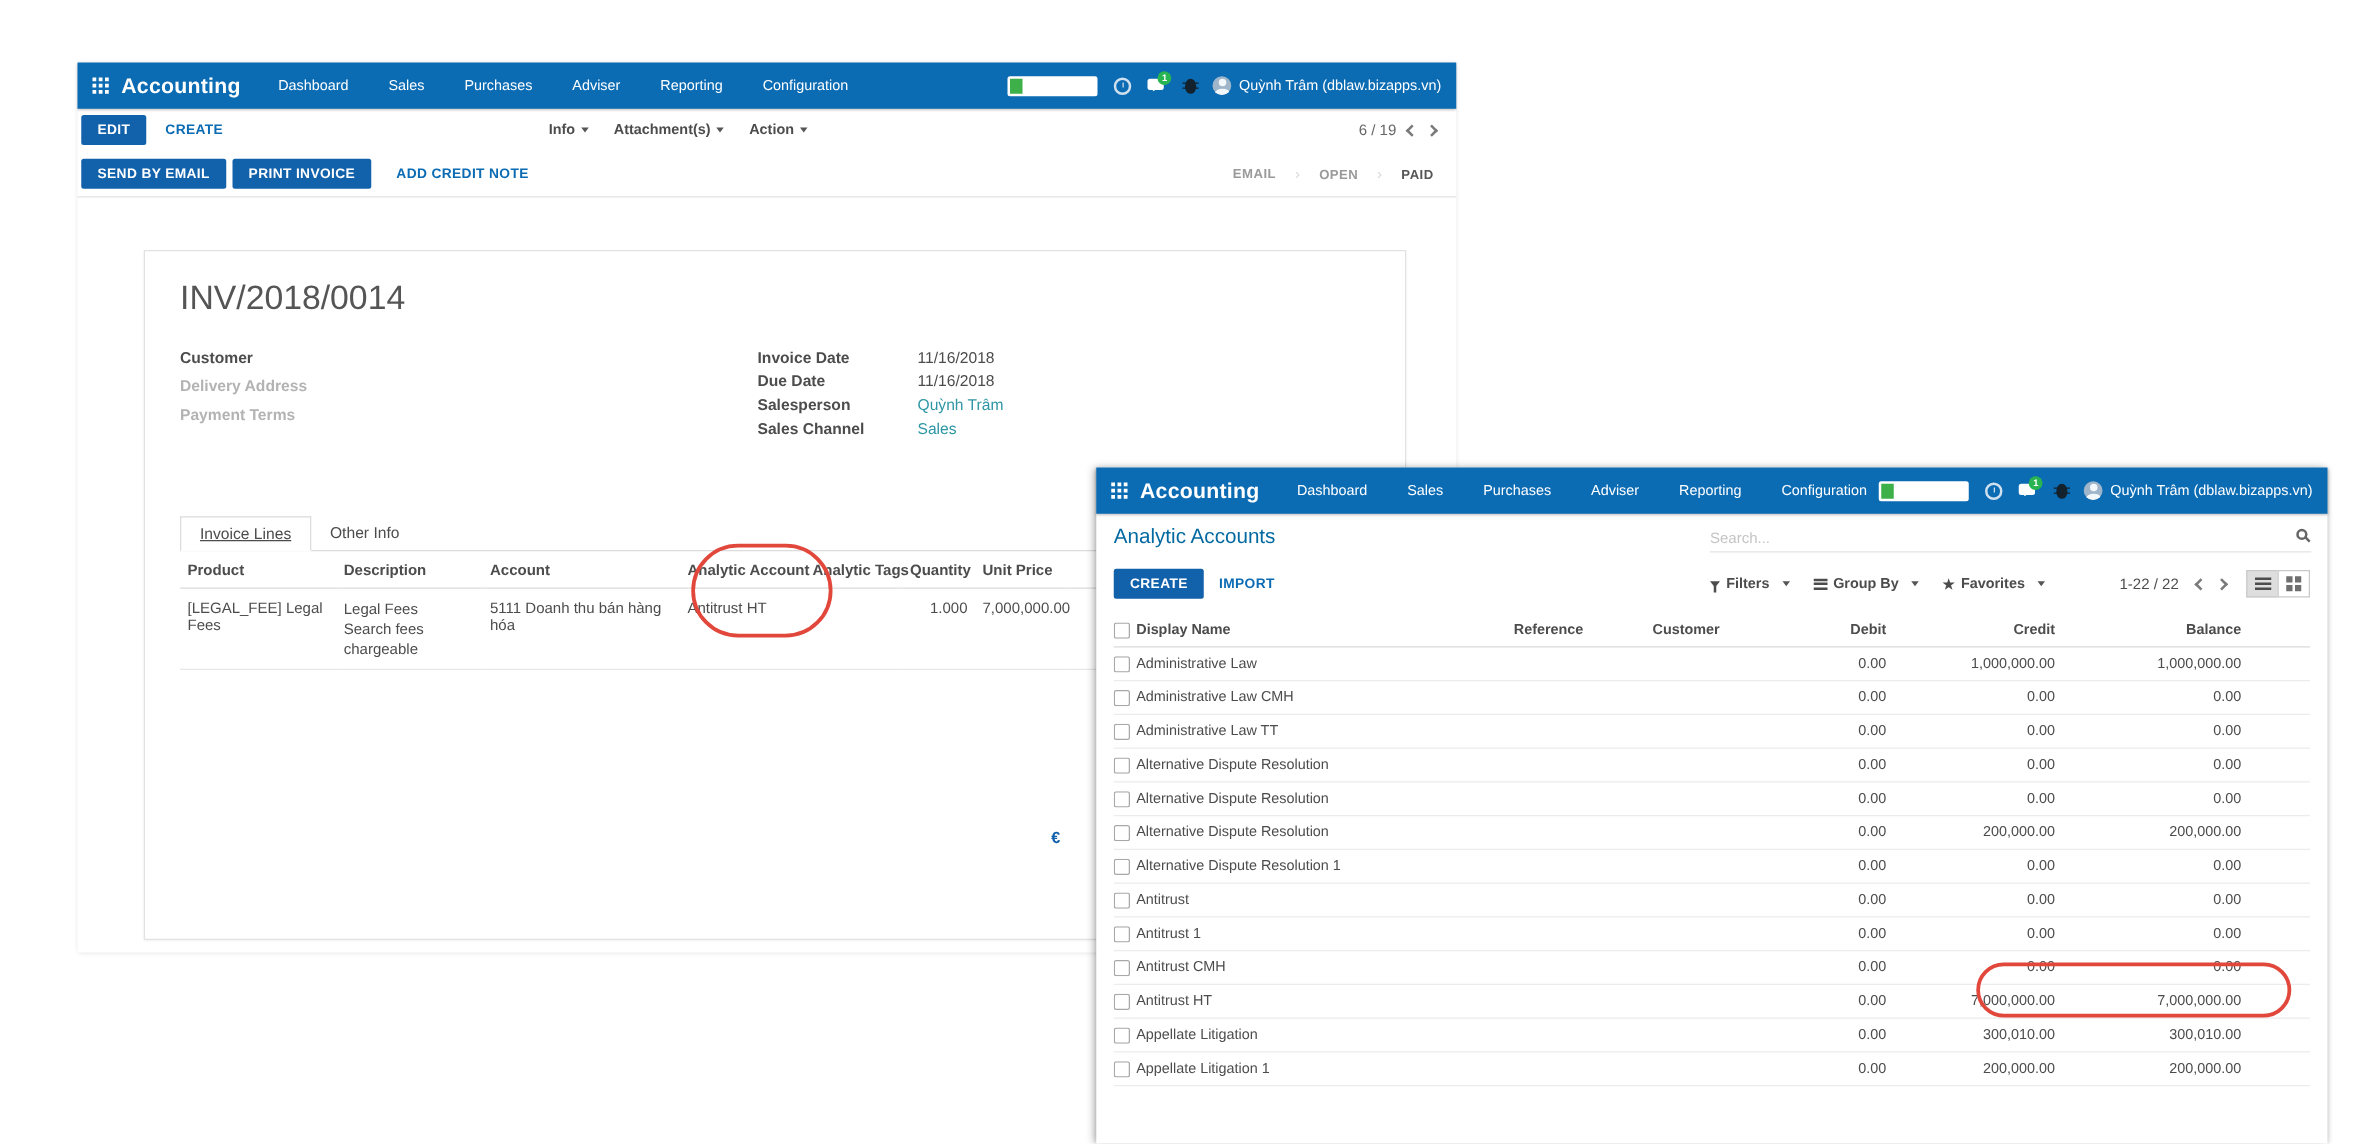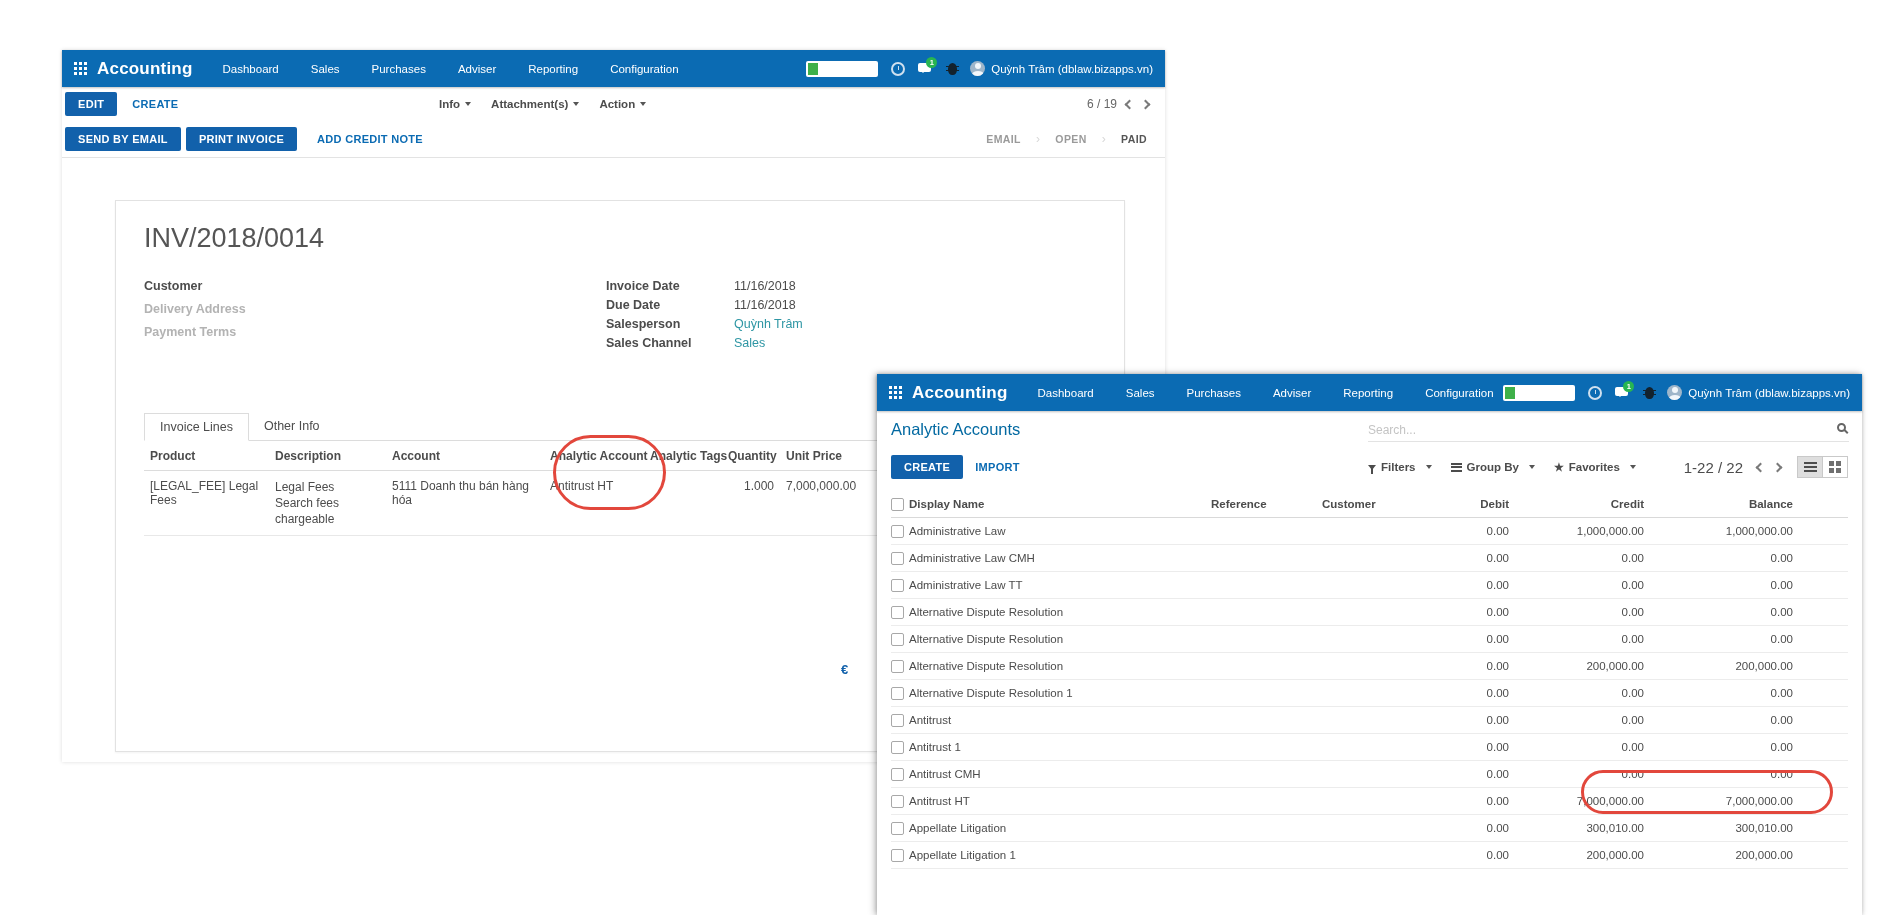--- a/index.html
+++ b/index.html
@@ -69,21 +69,21 @@
   .flabel { font-weight:700; color:#4c4c4c; }
   .flabel.muted { color:#b3b3b3; font-weight:700; }
   .teal-link { color:#2e96a4; cursor:pointer; }
   .addr { line-height:18px; color:#4c4c4c; }
   .info-left .row2 { margin-top:9px; grid-column:1 / 3; }
   .info-right { position:absolute; left:490px; top:78px; display:grid; grid-template-columns:128px 200px; row-gap:5px; font-size:12.5px; }
 
   .tabwrap { position:absolute; left:28px; top:212px; width:980px; }
   .tabs { display:flex; border-bottom:1px solid #dcdcdc; }
   .tab { padding:6px 15px; font-size:12.5px; color:#4c4c4c; cursor:pointer; }
-  .tab.active { border:1px solid #dcdcdc; border-bottom:1px solid #fff; margin-bottom:-1px; background:#fff; }
+  .tab.active { border:1px solid #dcdcdc; border-bottom:1px solid #fff; margin-bottom:-1px; background:#fff;text-decoration:underline; }
   table.lines { width:980px; border-collapse:collapse; table-layout:fixed; }
   table.lines th { padding:8px 6px 7px; font-size:12px; font-weight:700; color:#4c4c4c; text-align:left; border-bottom:1px solid #dcdcdc; white-space:nowrap; overflow:visible; }
   table.lines td { padding:8px 6px; font-size:12px; color:#4c4c4c; vertical-align:top; border-bottom:1px solid #e8e8e8; }
   th.num, td.num { text-align:right; }
   .desc2 { line-height:16px; }
 
   .annotation { position:absolute; border:3px solid #e2473c; border-radius:40px; z-index:10; pointer-events:none; }
   #oval1 { left:437px; top:234px; width:113px; height:75px; }
   #oval2 { left:704px; top:396px; width:252px; height:44px; border-radius:24px; }
   .euro-glyph { position:absolute; left:779px; top:612px; color:#1261ab; font-size:13px; font-weight:700; z-index:3; }
@@ -99,21 +99,21 @@
   .row-b { position:relative; height:36px; display:flex; align-items:center; padding:0 14px; }
   .row-b .btn-link { margin-left:12px; }
   .mid-group { position:absolute; left:491px; display:flex; align-items:center; gap:19px; }
   .mgi { display:flex; align-items:center; font-size:11.5px; font-weight:600; color:#4c4c4c; cursor:pointer; gap:5px; }
   .funnel-icon { width:0; height:0; border:4.5px solid transparent; border-top:5.5px solid #4c4c4c; position:relative; margin-top:4px; }
   .funnel-icon::after { content:""; position:absolute; left:-1px; top:-2px; width:2px; height:6px; background:#4c4c4c; }
   .groupby-icon { width:11px; height:9px; border-top:2px solid #4c4c4c; border-bottom:2px solid #4c4c4c; position:relative; }
   .groupby-icon::after { content:""; position:absolute; left:0; top:1.5px; width:100%; height:2px; background:#4c4c4c; }
   .star-icon { color:#4c4c4c; font-size:11px; }
   .right-group { margin-left:auto; display:flex; align-items:center; gap:10px; }
-  .pager2 { font-size:15px; color:#4c4c4c; margin-right:4px; }
+  .pager2 { font-size:12px; color:#4c4c4c; margin-right:4px; }
   .switcher { display:flex; margin-left:6px; }
   .vbtn { width:26px; height:22px; border:1px solid #c9c9c9; background:#fff; display:flex; align-items:center; justify-content:center; cursor:pointer; }
   .vbtn + .vbtn { margin-left:-1px; }
   .vbtn.active { background:#dedede; }
   .list-icon { width:13px; height:2px; background:#4c4c4c; box-shadow:0 4px #4c4c4c, 0 8px #4c4c4c; margin-bottom:8px; }
   .kanban-icon { width:5px; height:5px; background:#6f6f6f; box-shadow:7px 0 #6f6f6f, 0 7px #6f6f6f, 7px 7px #6f6f6f; margin:-7px 7px 0 0; }
 
   .atable { padding:6px 14px 0; }
   .ahead, .arow { display:flex; align-items:center; height:27px; }
   .ahead { border-bottom:1px solid #d9d9d9; font-weight:700; }

